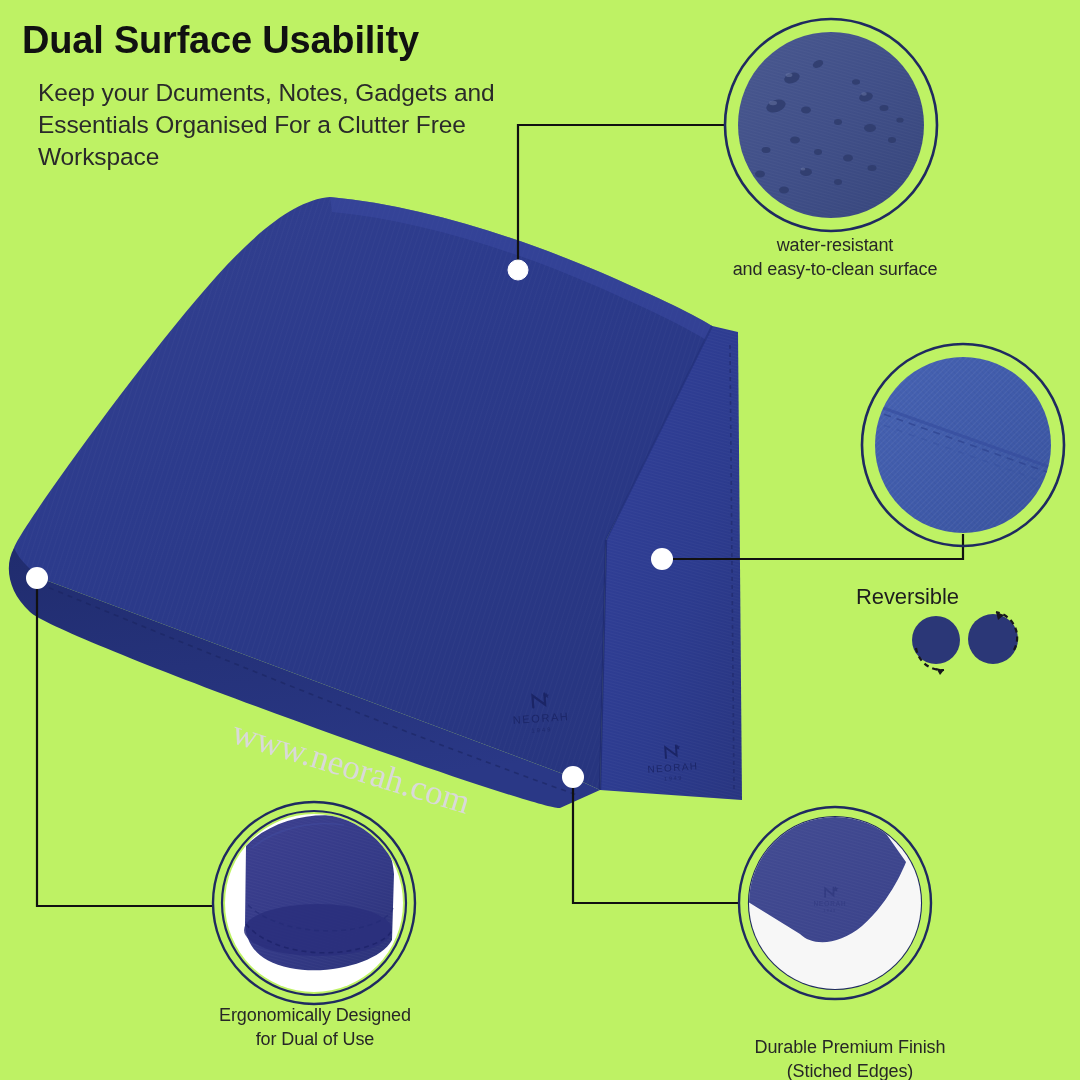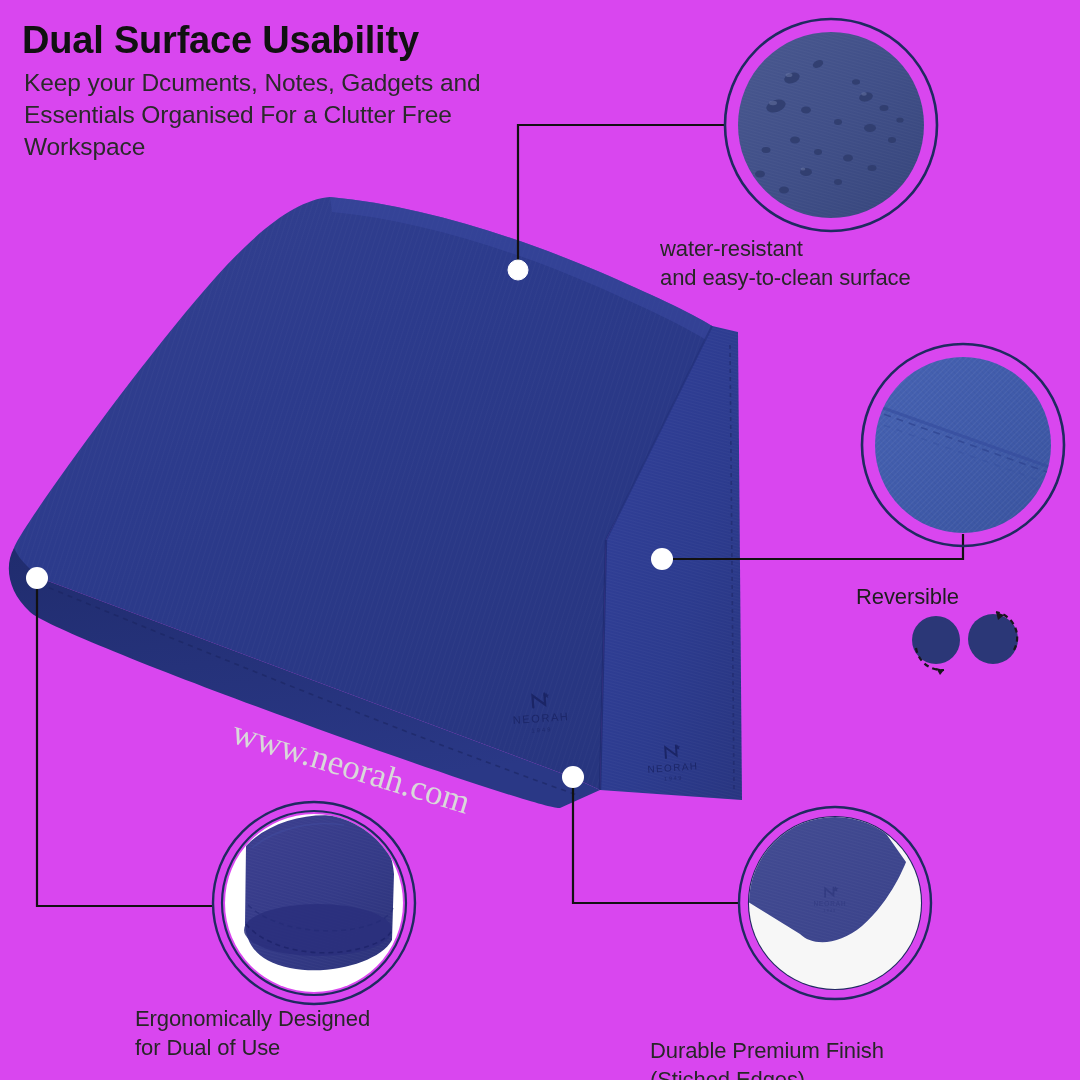--- a/index.html
+++ b/index.html
@@ -13,21 +13,21 @@
     overflow: hidden;
     font-family: "Liberation Sans", sans-serif;
     color: #1c1c1c;
     position: relative;
   }
   #stage {
     position: absolute;
     inset: 0;
     width: 1080px;
     height: 1080px;
-    background: #d946ef;
+    background: #bef264;
   }
   .svg-layer {
     position: absolute;
     left: 0;
     top: 0;
     width: 1080px;
     height: 1080px;
   }
 
   
@@ -43,29 +43,29 @@
     letter-spacing: -0.2px;
     color: #111111;
     margin: 0 0 6px 0;
     line-height: 1.08;
   }
   .subtitle {
     font-size: 24.5px;
     font-weight: 400;
     color: #2a2a2a;
     line-height: 1.30;
-    margin: 2px;
+    margin: 16px;
     letter-spacing: -0.1px;
   }
 
   
   .caption {
     position: absolute;
-    text-align: left;
-    font-size: 22px;
+    text-align: center;
+    font-size: 18px;
     line-height: 1.33;
     color: #272727;
     letter-spacing: -0.1px;
     white-space: pre-line;
   }
   .cap-water   { left: 660px; top: 234px; width: 350px; }
   .cap-ergo    { left: 135px; top: 1004px; width: 360px; }
   .cap-durable { left: 650px; top: 1004px; width: 400px; margin-top: 32px; }
 
   .reversible-label {

